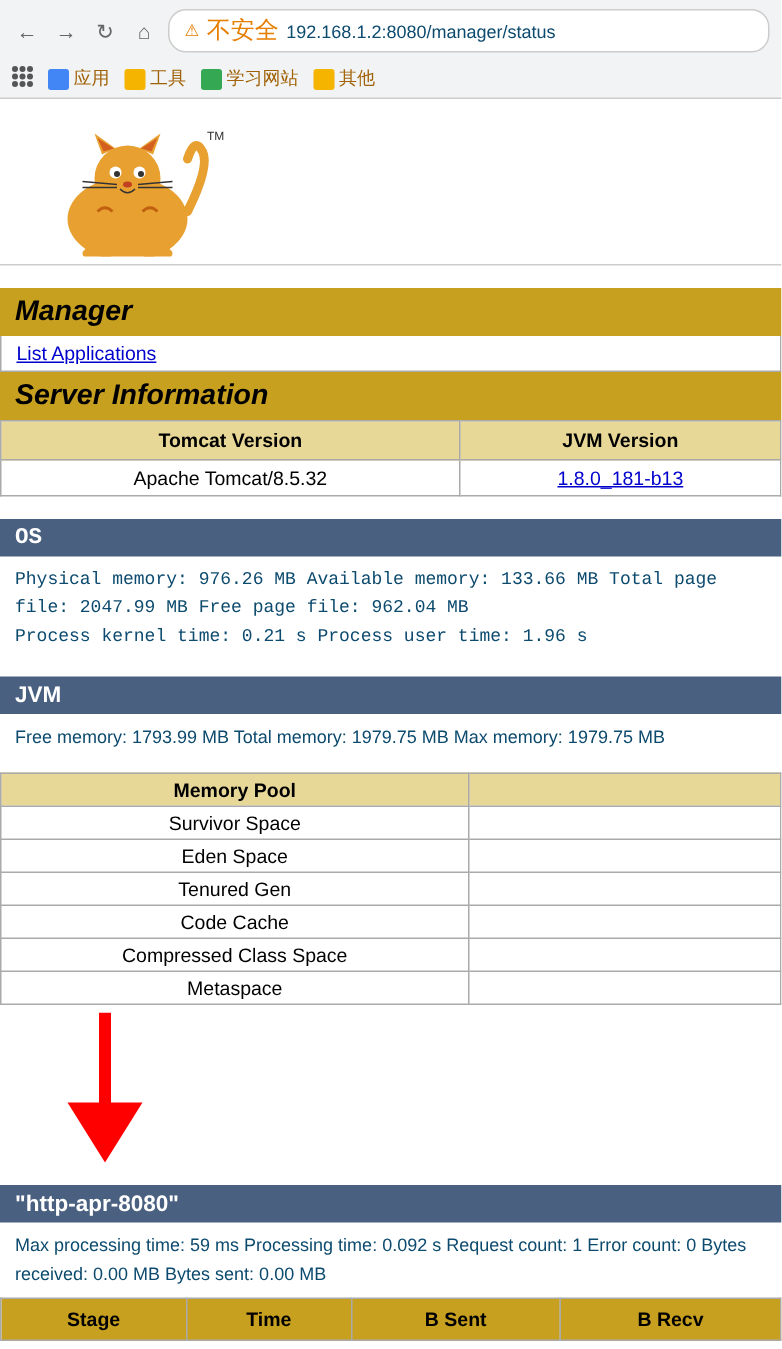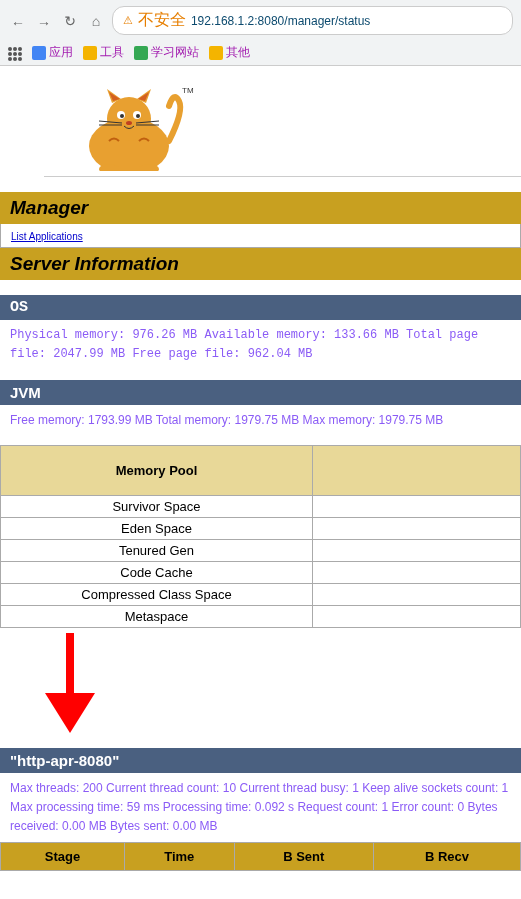--- a/index.html
+++ b/index.html
@@ -39,25 +39,25 @@
       border: 1px solid #ccc;
       border-radius: 12px;
       padding: 3px 10px;
       font-size: 12px;
       gap: 5px;
     }
     .lock-icon { color: #e67e00; font-size: 11px; }
     .address-text { color: #0c4a6e; flex: 1; }
     .bookmarks-bar {
       display: flex;
-      align-items: flex-end;
+      align-items: flex-start;
       padding: 3px 8px 4px;
       gap: 10px;
       font-size: 12px;
-      color: #a21caf;
+      color: #a16207;
     }
     .bookmark-item {
       display: flex; align-items: center; gap: 3px;
       cursor: pointer; white-space: nowrap;
     }
     .bk-icon {
       width: 14px; height: 14px;
       display: inline-block;
       border-radius: 2px;
     }
@@ -73,21 +73,20 @@
     
     .page-content {
       padding: 0;
       background: #fff;
     }
 
     
     .logo-area {
       padding: 15px 20px 5px;
       border-bottom: 1px solid #ccc;
-      margin-left: 44px;
     }
     .tomcat-logo {
       width: 130px;
       height: 90px;
       position: relative;
     }
 
     
     .section-header {
       background: #c8a020;
@@ -98,21 +97,21 @@
       color: #000;
       margin-top: 15px;
     }
     .section-link {
       padding: 4px 10px;
       border: 1px solid #aaa;
       border-top: none;
     }
     .section-link a {
       color: #0000cc;
-      font-size: 10px;
+      font-size: 13px;
     }
 
     
     .server-info {
     }
     .server-info .section-header {
       margin-top: 0;
     }
     .info-table {
       width: 100%;
@@ -144,37 +143,37 @@
       background: #4a6080;
       color: #fff;
       padding: 4px 10px;
       font-size: 15px;
       font-weight: bold;
     }
     .section-body {
       padding: 6px 10px;
       font-size: 12px;
       line-height: 1.6;
-      color: #8b5cf6;
+      color: #0c4a6e;
     }
 
     
     .jvm-section {
       margin-top: 10px;
     }
 
     
     .memory-table {
       width: 100%;
       border-collapse: collapse;
       margin-top: 8px;
     }
     .memory-table th {
       background: #e8d898;
-      padding: 17px;
+      padding: 3px;
       border: 1px solid #aaa;
       text-align: center;
       font-size: 13px;
     }
     .memory-table td {
       padding: 3px 5px;
       border: 1px solid #aaa;
       text-align: center;
       font-size: 13px;
     }
@@ -311,26 +310,43 @@
     </div>
     <div class="section-link">
       <a href="#">List Applications</a>
     </div>
   </div>
 
   <div class="server-info">
     <div class="section-header">
       <span>Server Information</span>
     </div>
+    <table class="info-table">
+      <thead>
+        <tr>
+          <th>Tomcat Version</th>
+          <th>JVM Version</th>
+        </tr>
+      </thead>
+      <tbody>
+        <tr>
+          <td>Apache Tomcat/8.5.32</td>
+          <td>
+            <a href="#">1.8.0_181-b13</a>
+          </td>
+        </tr>
+      </tbody>
+    </table>
   </div>
 
   <div class="os-section">
     <div class="dark-header">OS</div>
     <div class="section-body">
       <div>Physical memory: 976.26 MB Available memory: 133.66 MB Total page file: 2047.99 MB Free page file: 962.04 MB</div>
+      <div>Process kernel time: 0.21 s Process user time: 1.96 s</div>
     </div>
   </div>
 
   <div class="jvm-section">
     <div class="dark-header">JVM</div>
     <div class="section-body">
       <div>Free memory: 1793.99 MB Total memory: 1979.75 MB Max memory: 1979.75 MB</div>
     </div>
 
     <table class="memory-table">
@@ -372,21 +388,20 @@
       <svg class="arrow-svg" width="60" height="100" viewBox="0 0 60 100">
         <line x1="30" y1="0" x2="30" y2="70" stroke="red" stroke-width="8"></line>
         <polygon points="5,60 30,100 55,60" fill="red"></polygon>
       </svg>
     </div>
   </div>
 
   <div class="http-section">
     <div class="http-header">"http-apr-8080"</div>
     <div class="section-body">
-      <div>Max threads: 200 Current thread count: 10 Current thread busy: 1 Keep alive sockets count: 1</div>
       <div>Max processing time: 59 ms Processing time: 0.092 s Request count: 1 Error count: 0 Bytes received: 0.00 MB Bytes sent: 0.00 MB</div>
     </div>
 
     <table class="stage-table">
       <thead>
         <tr>
           <th>Stage</th>
           <th>Time</th>
           <th>B Sent</th>
           <th>B Recv</th>

